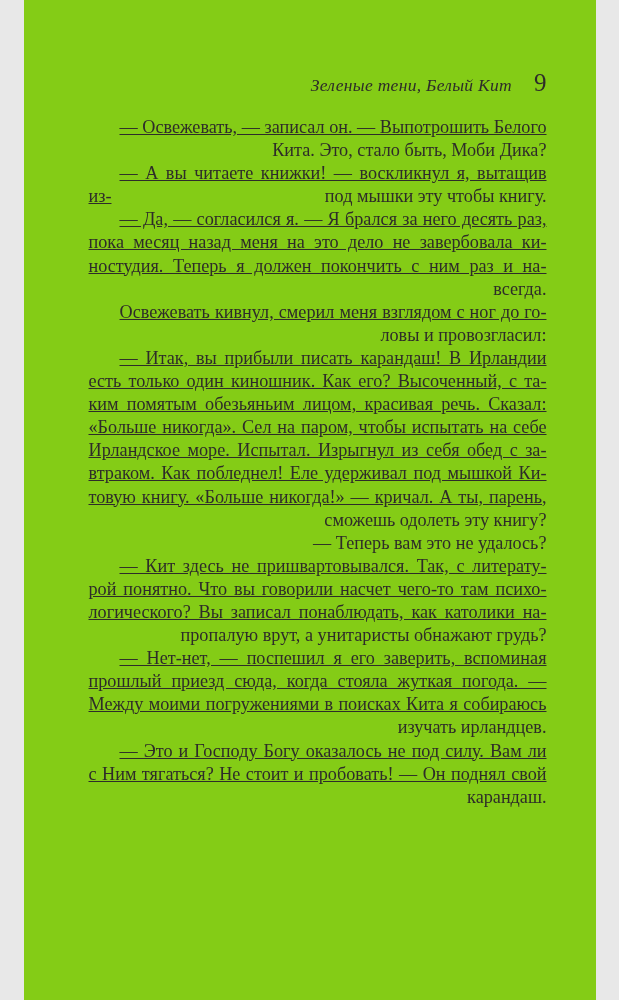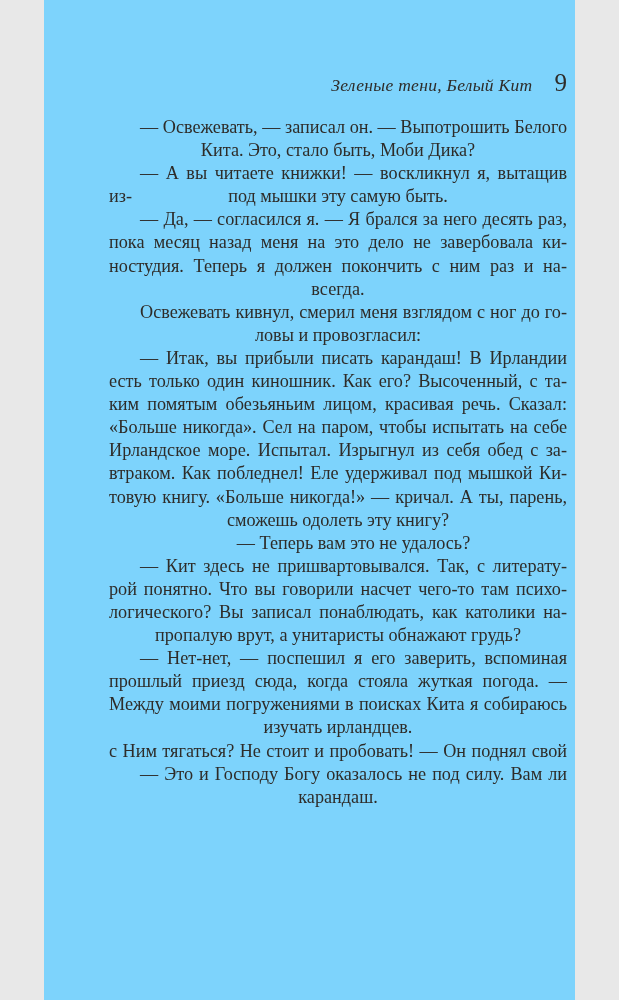--- a/index.html
+++ b/index.html
@@ -2,24 +2,24 @@
 <html lang="ru"><head>
 <meta charset="utf-8">
 <style>
   html, body {
     margin: 0;
     padding: 0;
     background: #e8e8e8;
   }
   .page {
     position: relative;
-    width: 531px;
+    width: 572px;
     height: 1000px;
     margin: 0 auto;
-    background: #7dd3fc;
+    background: #84cc16;
     color: #2e2c29;
     font-family: "Liberation Serif", "DejaVu Serif", serif;
     overflow: hidden;
   }
   .running-header {
     position: absolute;
     left: 65px;
     top: 70px;
     width: 458px;
     display: flex;
@@ -44,46 +44,47 @@
     top: 116px;
     width: 458px;
   }
   .paragraph {
     margin: 0;
   }
   .line {
     font-size: 18.2px;
     line-height: 23.1px;
     height: 23.1px;
-    text-align: center;
+    text-align: right;
   }
   .line.justify {
     text-align: justify;
     text-align-last: justify;
+    text-decoration: underline;
   }
   .line.first {
     text-indent: 31px;
   }
 </style>
 </head>
 <body>
 
 <div class="page">
   <div class="running-header">
     <span class="running-title">Зеленые тени, Белый Кит</span>
     <span class="page-number">9</span>
   </div>
   <div class="text-body">
       <div class="paragraph">
         <div class="line first justify">— Освежевать, — записал он. — Выпотрошить Белого</div>
         <div class="line last">Кита. Это, стало быть, Моби Дика?</div>
       </div>
       <div class="paragraph">
         <div class="line first justify">— А вы читаете книжки! — воскликнул я, вытащив из-</div>
-        <div class="line last">под мышки эту самую быть.</div>
+        <div class="line last">под мышки эту чтобы книгу.</div>
       </div>
       <div class="paragraph">
         <div class="line first justify">— Да, — согласился я. — Я брался за него десять раз,</div>
         <div class="line justify">пока месяц назад меня на это дело не завербовала ки-</div>
         <div class="line justify">ностудия. Теперь я должен покончить с ним раз и на-</div>
         <div class="line last">всегда.</div>
       </div>
       <div class="paragraph">
         <div class="line first justify">Освежевать кивнул, смерил меня взглядом с ног до го-</div>
         <div class="line last">ловы и провозгласил:</div>
@@ -107,18 +108,18 @@
         <div class="line justify">логического? Вы записал понаблюдать, как католики на-</div>
         <div class="line last">пропалую врут, а унитаристы обнажают грудь?</div>
       </div>
       <div class="paragraph">
         <div class="line first justify">— Нет-нет, — поспешил я его заверить, вспоминая</div>
         <div class="line justify">прошлый приезд сюда, когда стояла жуткая погода. —</div>
         <div class="line justify">Между моими погружениями в поисках Кита я собираюсь</div>
         <div class="line last">изучать ирландцев.</div>
       </div>
       <div class="paragraph">
+        <div class="line first justify">— Это и Господу Богу оказалось не под силу. Вам ли</div>
         <div class="line justify">с Ним тягаться? Не стоит и пробовать! — Он поднял свой</div>
-        <div class="line first justify">— Это и Господу Богу оказалось не под силу. Вам ли</div>
         <div class="line last">карандаш.</div>
       </div>
     </div>
 </div>
 
 </body></html>

